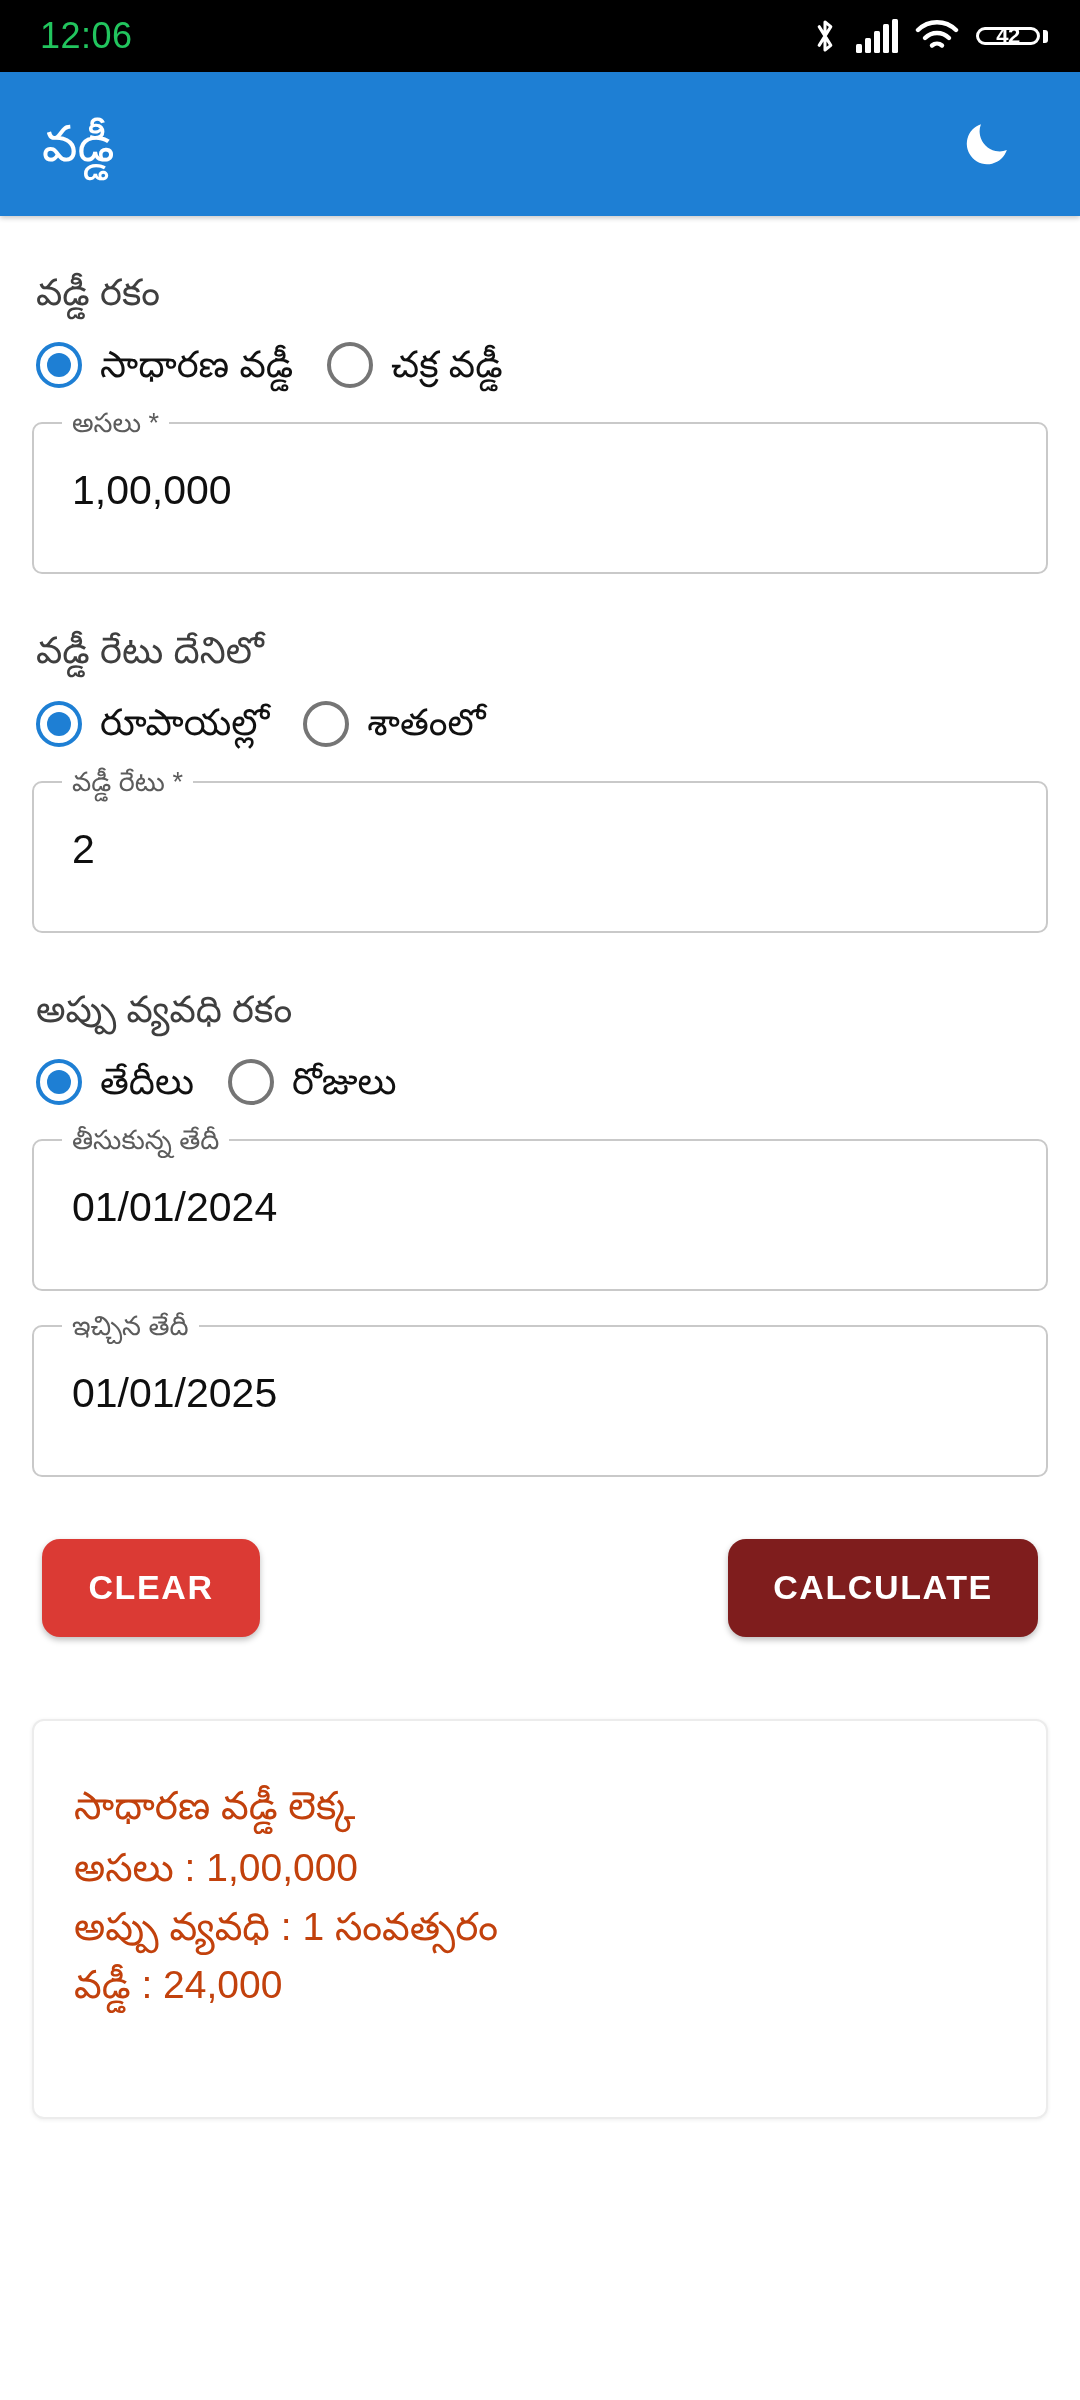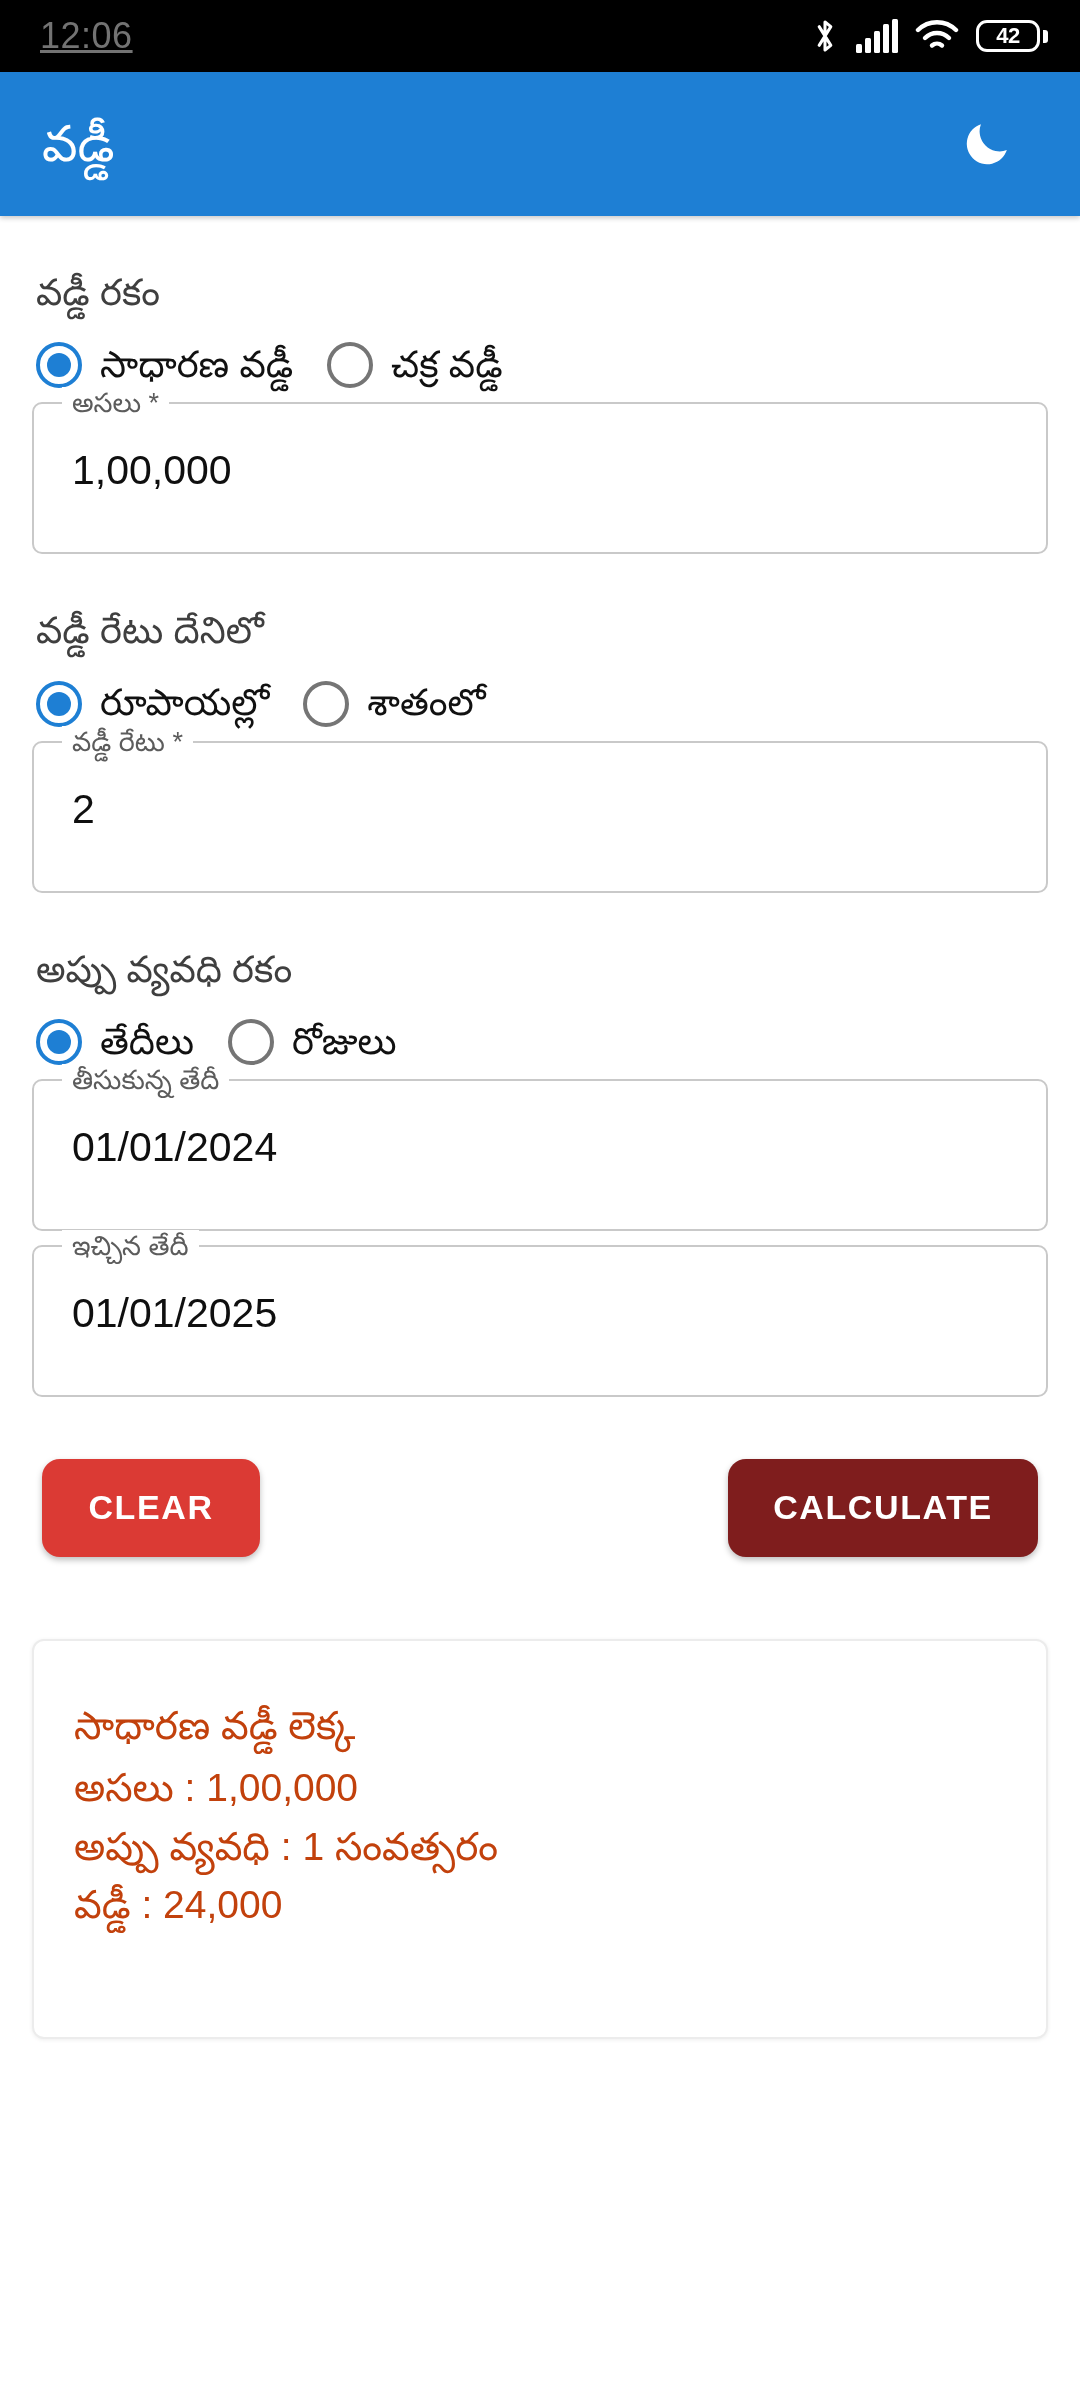--- a/index.html
+++ b/index.html
@@ -23,40 +23,39 @@
   
   .status-bar {
     height: 72px;
     background: #000000;
     display: flex;
     align-items: center;
     justify-content: space-between;
     padding: 0 32px 0 40px;
   }
   .status-clock {
-    color: #737373;
+    color: #22c55e;
     font-size: 36px;
     letter-spacing: 0.5px;
-    text-decoration: underline;
   }
   .status-icons {
     display: flex;
     align-items: center;
     gap: 17px;
   }
   .status-icons svg { display: block; }
 
   .battery-wrap {
     position: relative;
     display: flex;
     align-items: center;
   }
   .battery-body {
     width: 64px;
-    height: 32px;
+    height: 18px;
     border: 3px solid #ffffff;
     border-radius: 11px;
     display: flex;
     align-items: center;
     justify-content: center;
   }
   .battery-text {
     color: #ffffff;
     font-size: 22px;
     font-weight: bold;
@@ -147,21 +146,21 @@
   .radio-text {
     font-size: 37px;
     color: #111111;
     line-height: 1.2;
     white-space: nowrap;
   }
 
   
   .field {
     position: relative;
-    margin-top: 14px;
+    margin-top: 34px;
     height: 152px;
     border: 2px solid #c9c9c9;
     border-radius: 10px;
     background: #ffffff;
   }
   .field-label {
     position: absolute;
     top: -17px;
     left: 28px;
     background: #ffffff;

